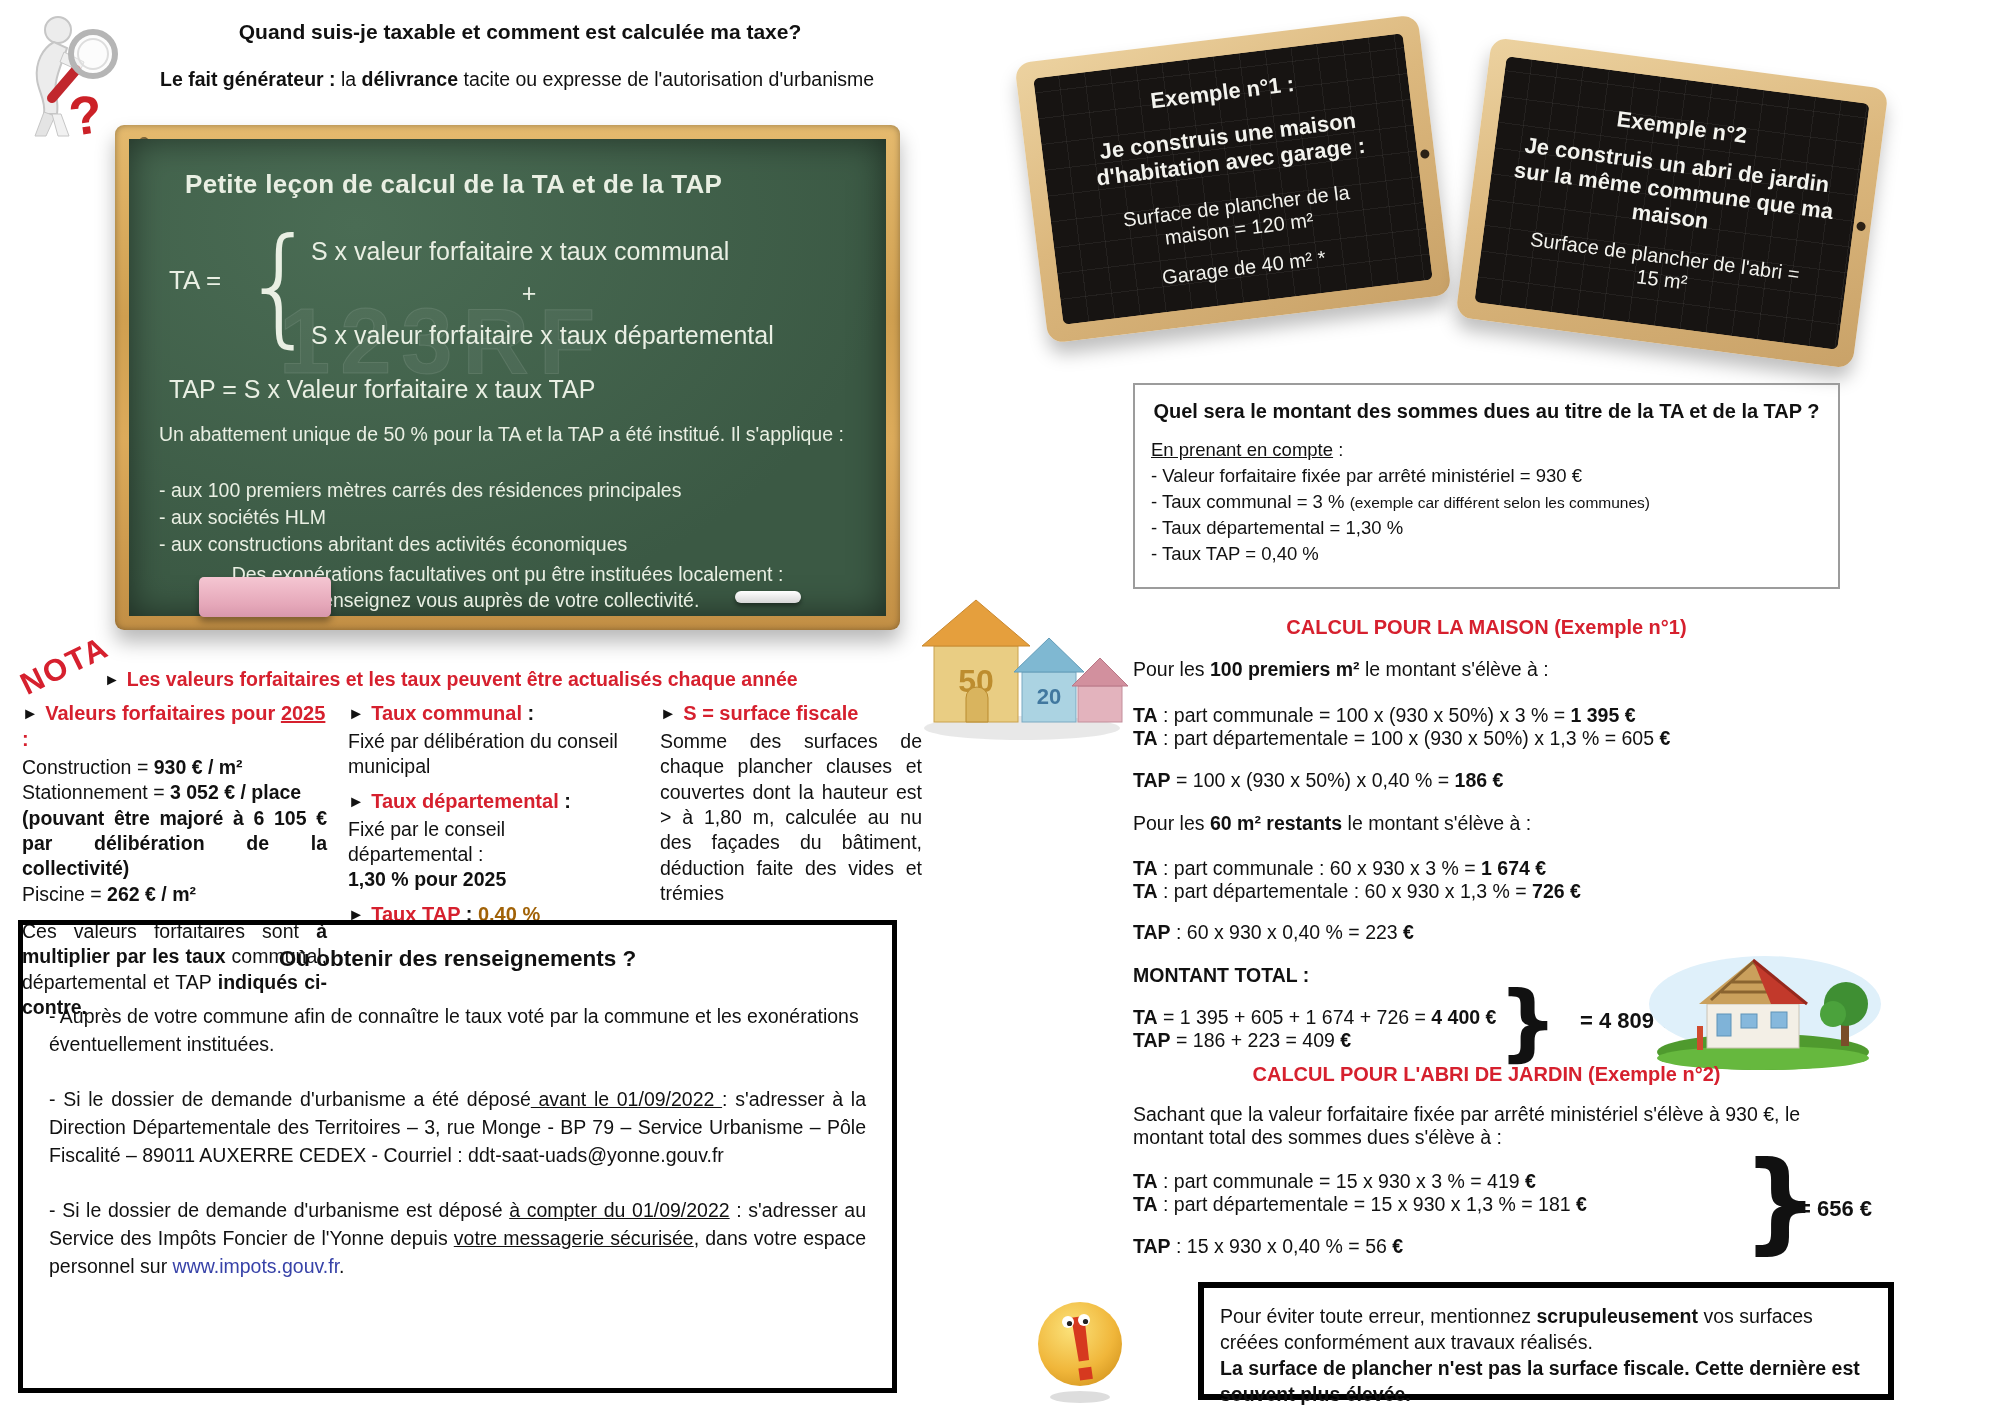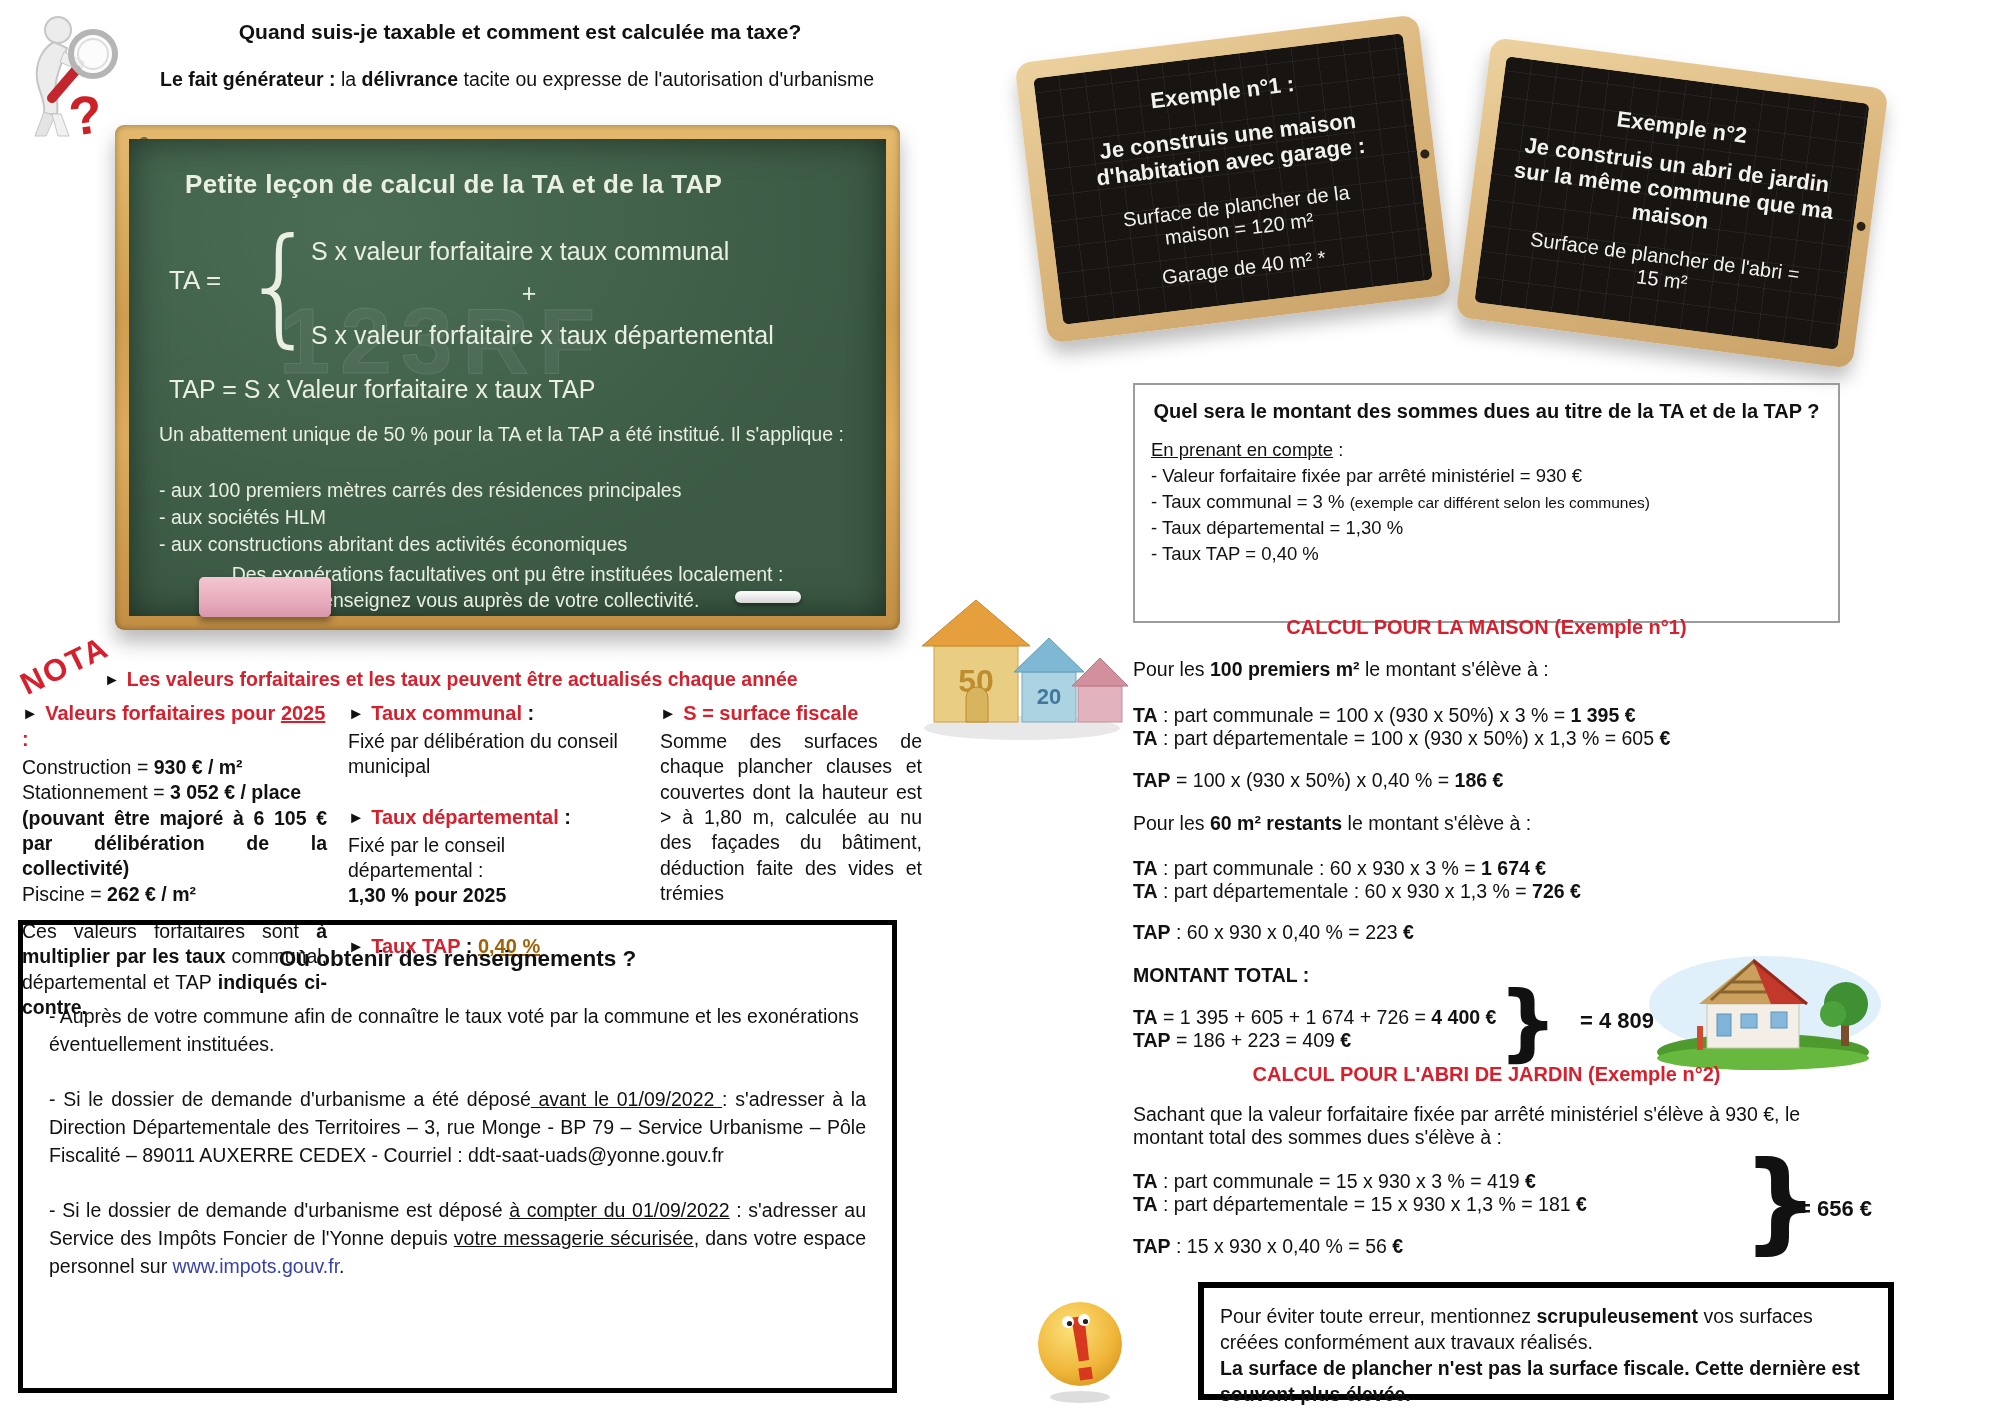--- a/index.html
+++ b/index.html
@@ -57,21 +57,21 @@
     transform:rotate(-26deg);letter-spacing:2px;}
   .headline{left:104px;top:668px;font-size:19.5px;font-weight:bold;color:var(--red);}
 
   .col{font-size:19.5px;line-height:1.3;}
   .col1{left:22px;top:700px;width:305px;}
   .col2{left:348px;top:700px;width:282px;}
   .col3{left:636px;top:700px;width:262px;margin-left:24px;}
   .col .title{color:var(--red);font-weight:bold;font-size:20px;margin:0 0 3px 0;}
   .col p{margin:0;}
   .col .gap{height:12px;}
-  .col2 .title{margin-top:24px;}
+  .col2 .title{margin-top:8px;}
   .col2 .title:first-child{margin-top:0;}
 
   .info-box{left:18px;top:920px;width:879px;height:473px;border:5px solid #000;
     box-sizing:border-box;padding:14px 26px;font-size:19.5px;line-height:1.42;}
   .info-box h2{margin:4px 0 0 0;text-align:center;font-size:22.5px;}
   .info-box p{margin:28px 0 0 0;}
   .link{color:#3742a8;}
 
   
   .slate{box-sizing:border-box;padding:17px;border-radius:16px;
@@ -84,21 +84,21 @@
       #171412;
     display:flex;flex-direction:column;align-items:center;justify-content:center;text-align:center;}
   .slate-hole{position:absolute;right:5px;top:48%;width:9px;height:9px;border-radius:50%;background:#2c2216;}
   .slate1{left:1030px;top:38px;width:406px;height:282px;transform:rotate(-7deg);}
   .slate2{left:1472px;top:62px;width:400px;height:282px;transform:rotate(7.5deg);}
   .slate .t{font-size:22px;font-weight:bold;margin-bottom:18px;}
   .slate .l1{font-size:22px;font-weight:bold;max-width:310px;margin-bottom:20px;}
   .slate .l2{font-size:20px;max-width:280px;margin-bottom:16px;}
   .slate .l3{font-size:20px;}
 
-  .q-box{left:1133px;top:383px;width:707px;height:240px;border:2px solid #9c9c9c;
+  .q-box{left:1133px;top:383px;width:707px;height:206px;border:2px solid #9c9c9c;
     box-sizing:border-box;padding:9px 16px;font-size:18.5px;line-height:1.40;}
   .q-box h3{margin:3px 0 12px 0;text-align:center;font-size:20px;}
   .q-box .sm{font-size:15.5px;}
 
   .rline{position:absolute;left:1133px;font-size:19.5px;white-space:nowrap;}
   .rtitle{position:absolute;left:1133px;width:707px;text-align:center;
     color:var(--red);font-weight:bold;font-size:20px;white-space:nowrap;}
   .brace-r{position:absolute;font-family:"DejaVu Sans", sans-serif;font-weight:bold;line-height:1;}
 
   .warn-box{left:1198px;top:1282px;width:696px;height:118px;border:6px solid #000;

